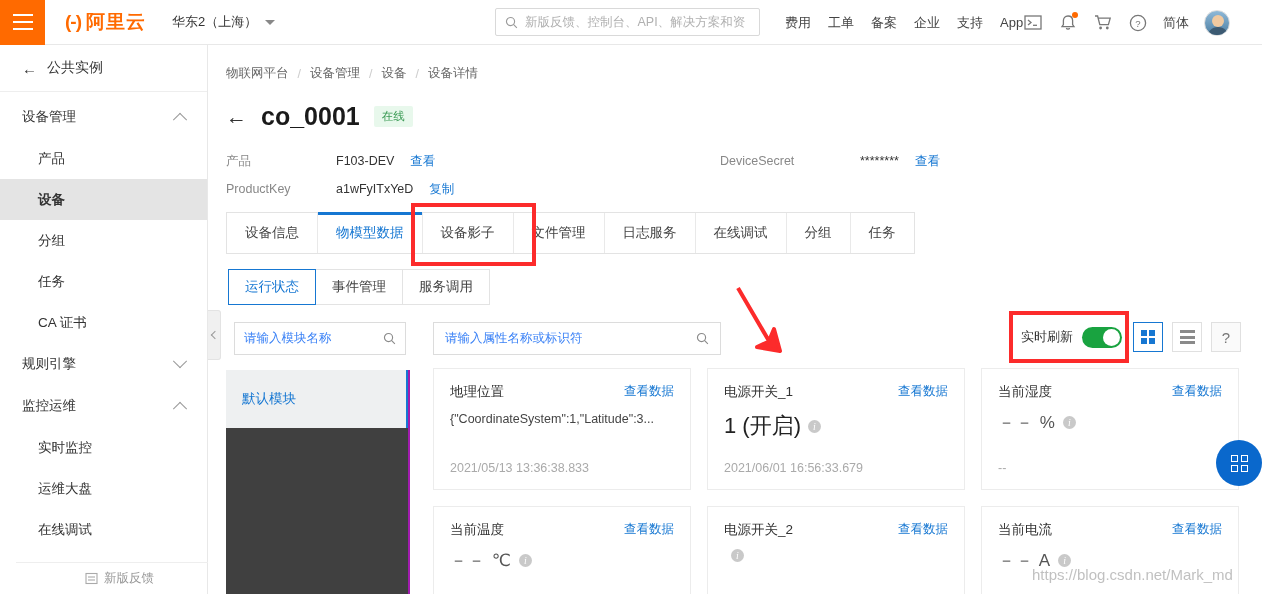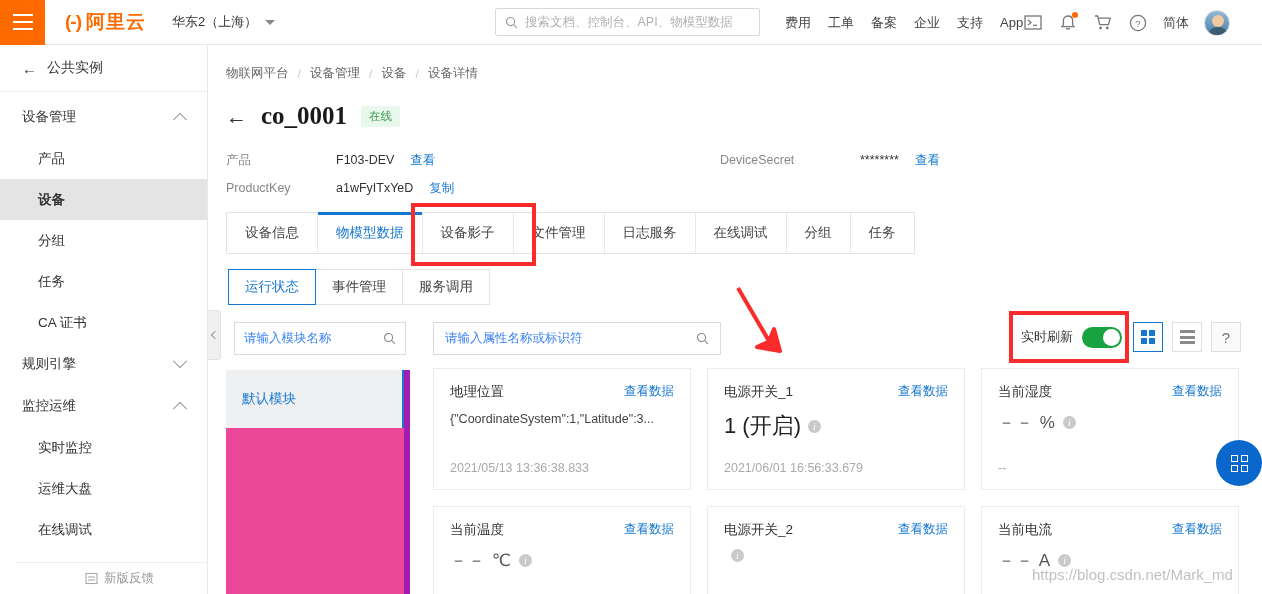--- a/index.html
+++ b/index.html
@@ -97,21 +97,21 @@
   }
 
   
   .main { position: absolute; left: 208px; top: 45px; width: 1054px; height: 549px; background: #fff; overflow: hidden; }
   .breadcrumb { padding: 20px 0 0 18px; font-size: 12.5px; color: #666; display: flex; align-items: center; gap: 9px; }
   .breadcrumb .sep { color: #ccc; }
   .breadcrumb .bc { cursor: pointer; }
 
   .title-row { display: flex; align-items: center; gap: 14px; padding: 20px 0 0 18px; }
   .title-row .back { font-size: 21px; color: #333; cursor: pointer; line-height: 1; }
-  .title-row h1 { font-size: 25px; font-weight: bold; color: #1a1a1a; letter-spacing: 0px; font-family: Liberation Serif, serif; }
+  .title-row h1 { font-size: 25px; font-weight: bold; color: #1a1a1a; letter-spacing: 0px; }
   .badge { background: #e8f8ec; color: #3a9a54; font-size: 11.5px; padding: 3px 8px; border-radius: 2px; }
 
   .meta { position: relative; padding: 16px 0 0 18px; font-size: 12.5px; }
   .meta-row { display: flex; align-items: center; height: 28px; }
   .meta-label { width: 110px; color: #888; }
   .meta-val { color: #333; }
   .link { color: #1677d2; cursor: pointer; margin-left: 16px; }
   .meta-right { position: absolute; left: 512px; top: 16px; }
 
   
@@ -173,21 +173,21 @@
   .listicon i { width: 15px; height: 3px; background: #8a8a8a; display: block; }
   .helpbtn {
     width: 30px; height: 30px; border: 1px solid #e0e0e0; background: #fafafa;
     display: flex; align-items: center; justify-content: center; cursor: pointer;
     color: #777; font-size: 15px;
   }
 
   
   .modpanel {
     position: absolute; left: 226px; top: 370px; width: 184px; height: 224px;
-    background: #ec4899; border-right: 6px solid #a21caf;
+    background: #404040; border-right: 2px solid #a21caf;
   }
   .mod-item {
     height: 58px; display: flex; align-items: center; padding-left: 16px;
     color: #1677d2; font-size: 13.5px; background: #eef0f1;
     border-right: 2px solid #1677d2; cursor: pointer;
   }
 
   
   .cards {
     position: absolute; left: 433px; top: 368px; width: 820px;
@@ -249,21 +249,21 @@
     <div class="region">
       <span>华东2（上海）</span>
       <span class="caret-down"></span>
     </div>
 
     <div class="searchbox">
       <svg class="mag" viewBox="0 0 16 16">
         <circle cx="6.8" cy="6.8" r="5" fill="none" stroke="#9a9a9a" stroke-width="1.4"></circle>
         <line x1="10.4" y1="10.4" x2="14.6" y2="14.6" stroke="#9a9a9a" stroke-width="1.4"></line>
       </svg>
-      <span class="ph">搜索文档、控制台、API、物模型数据</span>
+      <span class="ph">新版反馈、控制台、API、解决方案和资</span>
     </div>
 
     <div class="topnav">
       <span class="tn">费用</span>
       <span class="tn">工单</span>
       <span class="tn">备案</span>
       <span class="tn">企业</span>
       <span class="tn">支持</span>
       <span class="tn">App</span>
     </div>

